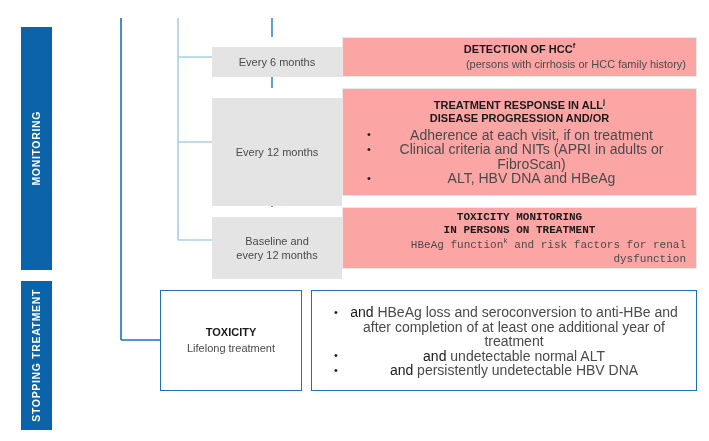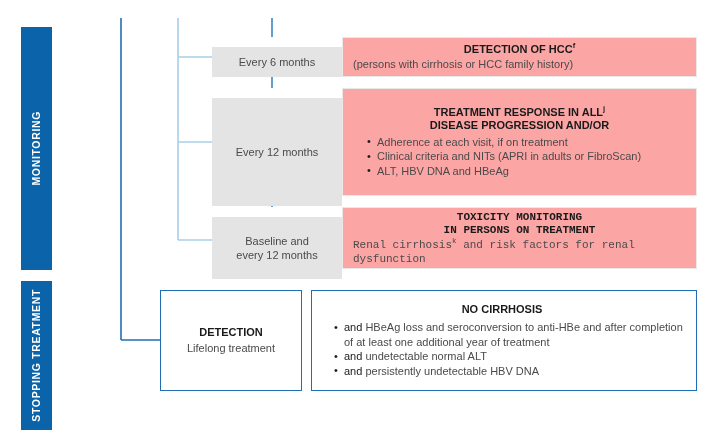--- a/index.html
+++ b/index.html
@@ -91,38 +91,38 @@
     font-weight: bold;
     font-size: 11px;
     line-height: 13.5px;
     color: #1a1a1a;
     text-align: center;
   }
   .cell-sub {
     font-size: 11px;
     line-height: 14px;
     color: #4a4a4a;
-    text-align: left;
+    text-align: right;
   }
   sup {
     font-size: 7.5px;
     line-height: 0;
     vertical-align: super;
   }
 
   ul.bullets {
     margin: 2px 0 0 0;
     padding: 0 0 0 14px;
     list-style: none;
   }
   ul.bullets li {
-    font-size: 11px;
+    font-size: 14px;
     line-height: 14.5px;
     color: #4a4a4a;
-    text-align: left;
+    text-align: center;
     position: relative;
     padding-left: 10px;
   }
   ul.bullets li::before {
     content: "\2022";
     position: absolute;
     left: 0;
     top: -0.5px;
     color: #1a1a1a;
     font-size: 11px;
@@ -231,32 +231,31 @@
     <div class="gray-cell">
       <span>
         <span>Baseline and</span><br>
         <span>every 12 months</span>
       </span>
     </div>
     <div class="white-cell">
       <div class="cell-title">TOXICITY MONITORING</div>
       <div class="cell-title">IN PERSONS ON TREATMENT</div>
       <div class="cell-sub">
-        <span>Renal cirrhosis</span><sup>k</sup><span> and risk factors for renal dysfunction</span>
+        <span>HBeAg function</span><sup>k</sup><span> and risk factors for renal dysfunction</span>
       </div>
     </div>
   </div>
 
   <div id="box-cirrhosis" class="blue-box">
-    <div class="cell-title">DETECTION</div>
+    <div class="cell-title">TOXICITY</div>
     <div class="cell-sub">Lifelong treatment</div>
   </div>
 
   <div id="box-nocirrhosis" class="blue-box">
-    <div class="cell-title">NO CIRRHOSIS</div>
     <ul class="bullets">
       <li>
         <b>and</b><span> HBeAg loss and seroconversion to anti-HBe and after completion of at least one additional year of treatment</span>
       </li>
       <li>
         <b>and</b><span> undetectable normal ALT</span>
       </li>
       <li>
         <b>and</b><span> persistently undetectable HBV DNA</span>
       </li>

